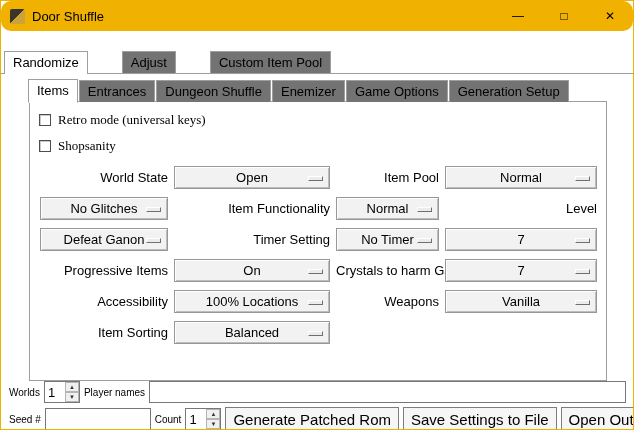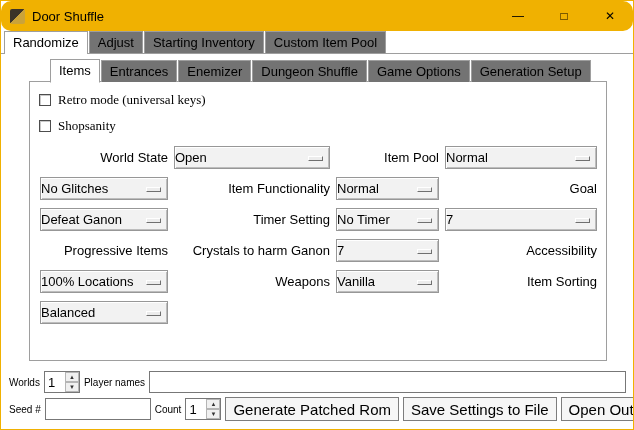--- a/index.html
+++ b/index.html
@@ -29,42 +29,43 @@
     width:46px; height:100%;
     display:flex; align-items:center; justify-content:center;
     font-size:12px; color:#000; cursor:default;
   }
 
   
   .bodyarea{ flex:1; display:flex; flex-direction:column; background:#fff; }
 
   .outer-tabs{
     display:flex; align-items:flex-start;
-    padding:0 0 0 3px;
+    padding:20px 0 0 3px;
     border-bottom:1px solid #9e9e9e;
     position:relative;
+    gap:33px;
   }
   .tab{
     font-size:13px; color:#000;
     padding:3px 8px 3px;
     border:1px solid #9e9e9e; border-bottom:none;
     background:#737373; margin-right:1px;
     white-space:nowrap; cursor:default;
   }
   .tab.selected{
     background:#fff; position:relative; z-index:2;
     margin-bottom:-1px; padding-bottom:4px;
   }
 
   .outer-pane{ flex:1; display:flex; flex-direction:column; }
 
   .inner-tabs{
     display:flex; align-items:flex-end;
     padding:5px 0 0 27px;
-    position:relative; z-index:2;margin-left:22px;
+    position:relative; z-index:2;
   }
   .inner-pane{
     margin:0 26px 0 28px; margin-top:-1px;
     border:1px solid #9e9e9e;
     height:280px; background:#fff;
     position:relative; z-index:1;
   }
   .inner-tabs .tab.selected{ border-bottom:1px solid #fff; }
 
   
@@ -85,21 +86,21 @@
     column-gap:6px; row-gap:8px;
     grid-auto-rows:23px;
     align-items:center;
     padding:12px 10px 0;
   }
   .flabel{ font-size:13px; text-align:right; white-space:nowrap; }
   .dropdown{
     height:23px; background:#f2f2f2;
     border:1px solid #979797;
     box-shadow:inset 1px 1px 0 #ffffff, inset -1px -1px 0 #bdbdbd;
-    display:flex; align-items:center; 
+    display:flex; align-items:center; justify-content:center;
     position:relative; font-size:13px; cursor:default;
   }
   .dd-indicator{
     position:absolute; right:6px; top:9px;
     width:15px; height:5px; background:#ececec;
     border-top:1px solid #ffffff; border-left:1px solid #ffffff;
     border-bottom:1px solid #6f6f6f; border-right:1px solid #6f6f6f;
   }
 
   
@@ -148,31 +149,30 @@
       <div class="win-btn">□</div>
       <div class="win-btn">✕</div>
     </div>
   </div>
 
   <div class="bodyarea">
 
     <div class="outer-tabs">
       <div class="tab selected">Randomize</div>
       <div class="tab">Adjust</div>
-      <div class="tab">Starting Inventory</div>
       <div class="tab">Custom Item Pool</div>
     </div>
 
     <div class="outer-pane">
 
       <div class="inner-tabs">
         <div class="tab selected">Items</div>
         <div class="tab">Entrances</div>
+        <div class="tab">Dungeon Shuffle</div>
         <div class="tab">Enemizer</div>
-        <div class="tab">Dungeon Shuffle</div>
         <div class="tab">Game Options</div>
         <div class="tab">Generation Setup</div>
       </div>
 
       <div class="inner-pane">
 
         <div class="checkbox-row">
           <div class="checkbox-box"></div>
           <span>Retro mode (universal keys)</span>
         </div>
@@ -197,36 +197,40 @@
           <div class="dropdown">
             <span>No Glitches</span>
             <div class="dd-indicator"></div>
           </div>
           <div class="flabel">Item Functionality</div>
           <div class="dropdown">
             <span>Normal</span>
             <div class="dd-indicator"></div>
           </div>
 
-          <div class="flabel">Goal</div>
+          <div class="flabel">Level</div>
           <div class="dropdown">
             <span>Defeat Ganon</span>
             <div class="dd-indicator"></div>
           </div>
           <div class="flabel">Timer Setting</div>
           <div class="dropdown">
             <span>No Timer</span>
             <div class="dd-indicator"></div>
           </div>
 
           <div class="dropdown">
             <span>7</span>
             <div class="dd-indicator"></div>
           </div>
           <div class="flabel">Progressive Items</div>
+          <div class="dropdown">
+            <span>On</span>
+            <div class="dd-indicator"></div>
+          </div>
 
           <div class="flabel">Crystals to harm Ganon</div>
           <div class="dropdown">
             <span>7</span>
             <div class="dd-indicator"></div>
           </div>
           <div class="flabel">Accessibility</div>
           <div class="dropdown">
             <span>100% Locations</span>
             <div class="dd-indicator"></div>

